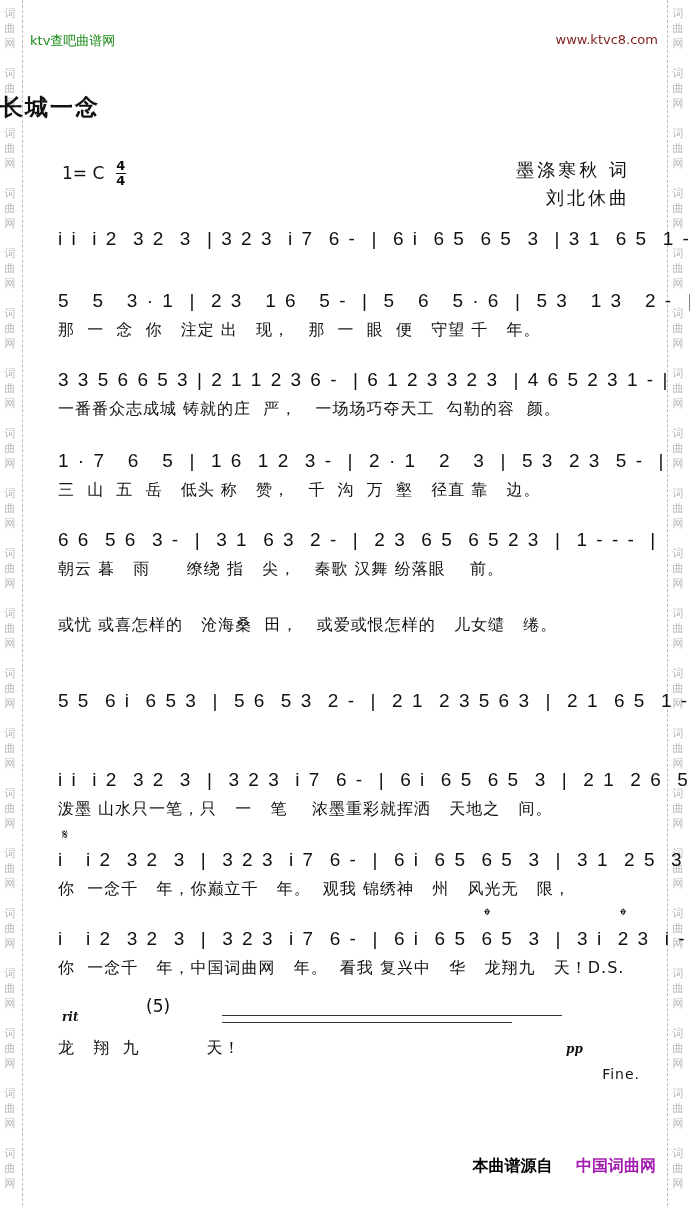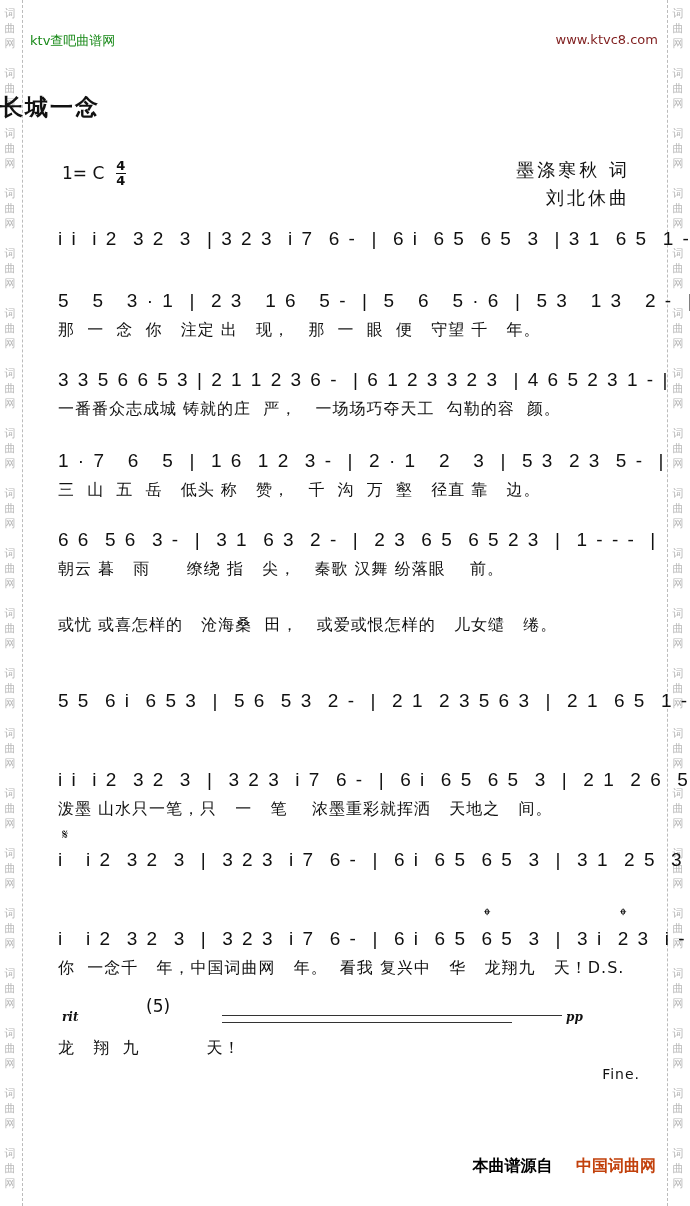--- a/index.html
+++ b/index.html
@@ -13,30 +13,30 @@
   .title{position:absolute;left:0;right:0;top:92px;text-align:left;font-size:23px;font-weight:bold;letter-spacing:2px;}
   .key{position:absolute;left:62px;top:160px;font-size:17px;}
   .timesig{display:inline-block;vertical-align:middle;text-align:center;font-size:13px;line-height:12px;margin-left:6px;font-weight:bold;}
   .timesig span{display:block;}
   .timesig .bar{border-top:1px solid #111;width:10px;margin:1px auto;}
   .credits{position:absolute;right:60px;top:156px;font-size:18px;line-height:28px;text-align:right;letter-spacing:3px;}
   .row{position:absolute;left:58px;width:580px;}
   .notes{font-family:"Liberation Sans",sans-serif;font-size:19px;white-space:pre;letter-spacing:2px;height:26px;line-height:26px;position:relative;}
   .lyrics{font-size:16px;white-space:pre;letter-spacing:1px;margin-top:6px;line-height:20px;}
   .rit{position:absolute;left:62px;top:1010px;font-size:12px;font-style:italic;font-family:"DejaVu Serif",serif;font-weight:bold;}
-  .pp{position:absolute;left:566px;top:1010px;font-size:12px;font-style:italic;font-weight:bold;font-family:"DejaVu Serif",serif;}
+  .pp{position:absolute;left:566px;top:1042px;font-size:12px;font-style:italic;font-weight:bold;font-family:"DejaVu Serif",serif;}
   .alt5{position:absolute;left:146px;top:996px;font-size:17px;}
   .hair{position:absolute;left:222px;top:1015px;width:340px;border-top:1px solid #333;}
   .hair2{position:absolute;left:222px;top:1022px;width:290px;border-top:1px solid #333;}
   .coda{position:absolute;font-size:18px;}
   .segno{position:absolute;left:62px;top:826px;font-size:14px;}
   .fine{position:absolute;right:50px;top:1066px;font-size:14px;letter-spacing:1px;}
   .footer{position:absolute;right:34px;top:1156px;font-size:16px;font-weight:bold;}
   .footer .src{color:#000;margin-right:18px;}
-  .footer .brand{color:#c2410c;}
+  .footer .brand{color:#a21caf;}
 </style>
 </head>
 <body>
 
 <div class="margin left">
   <div class="wm" style="top:6px">词<br>曲<br>网</div>
   <div class="wm" style="top:66px">词<br>曲<br>网</div>
   <div class="wm" style="top:126px">词<br>曲<br>网</div>
   <div class="wm" style="top:186px">词<br>曲<br>网</div>
   <div class="wm" style="top:246px">词<br>曲<br>网</div>
@@ -126,20 +126,21 @@
 </div>
 <div class="row" style="top:767px">
   <div class="notes">i i  i 2  3 2  3  |  3 2 3  i 7  6 -  |  6 i  6 5  6 5  3  |  2 1  2 6  5 -  |</div>
   <div class="lyrics">泼墨 山水只一笔，只   一   笔    浓墨重彩就挥洒   天地之   间。</div>
 </div>
 
 <div class="segno">𝄋</div>
 
 <div class="row" style="top:847px">
   <div class="notes">i   i 2  3 2  3  |  3 2 3  i 7  6 -  |  6 i  6 5  6 5  3  |  3 1  2 5  3 -  |</div>
+  <div class="lyrics">你  一念千   年，你巅立千   年。  观我 锦绣神   州   风光无   限，</div>
 </div>
 
 <div class="coda" style="left:484px;top:904px">𝄌</div>
 <div class="coda" style="left:620px;top:904px">𝄌</div>
 
 <div class="row" style="top:926px">
   <div class="notes">i   i 2  3 2  3  |  3 2 3  i 7  6 -  |  6 i  6 5  6 5  3  |  3 i  2 3  i -  ‖</div>
   <div class="lyrics">你  一念千   年，中国词曲网   年。  看我 复兴中   华   龙翔九   天！D.S.</div>
 </div>
 

